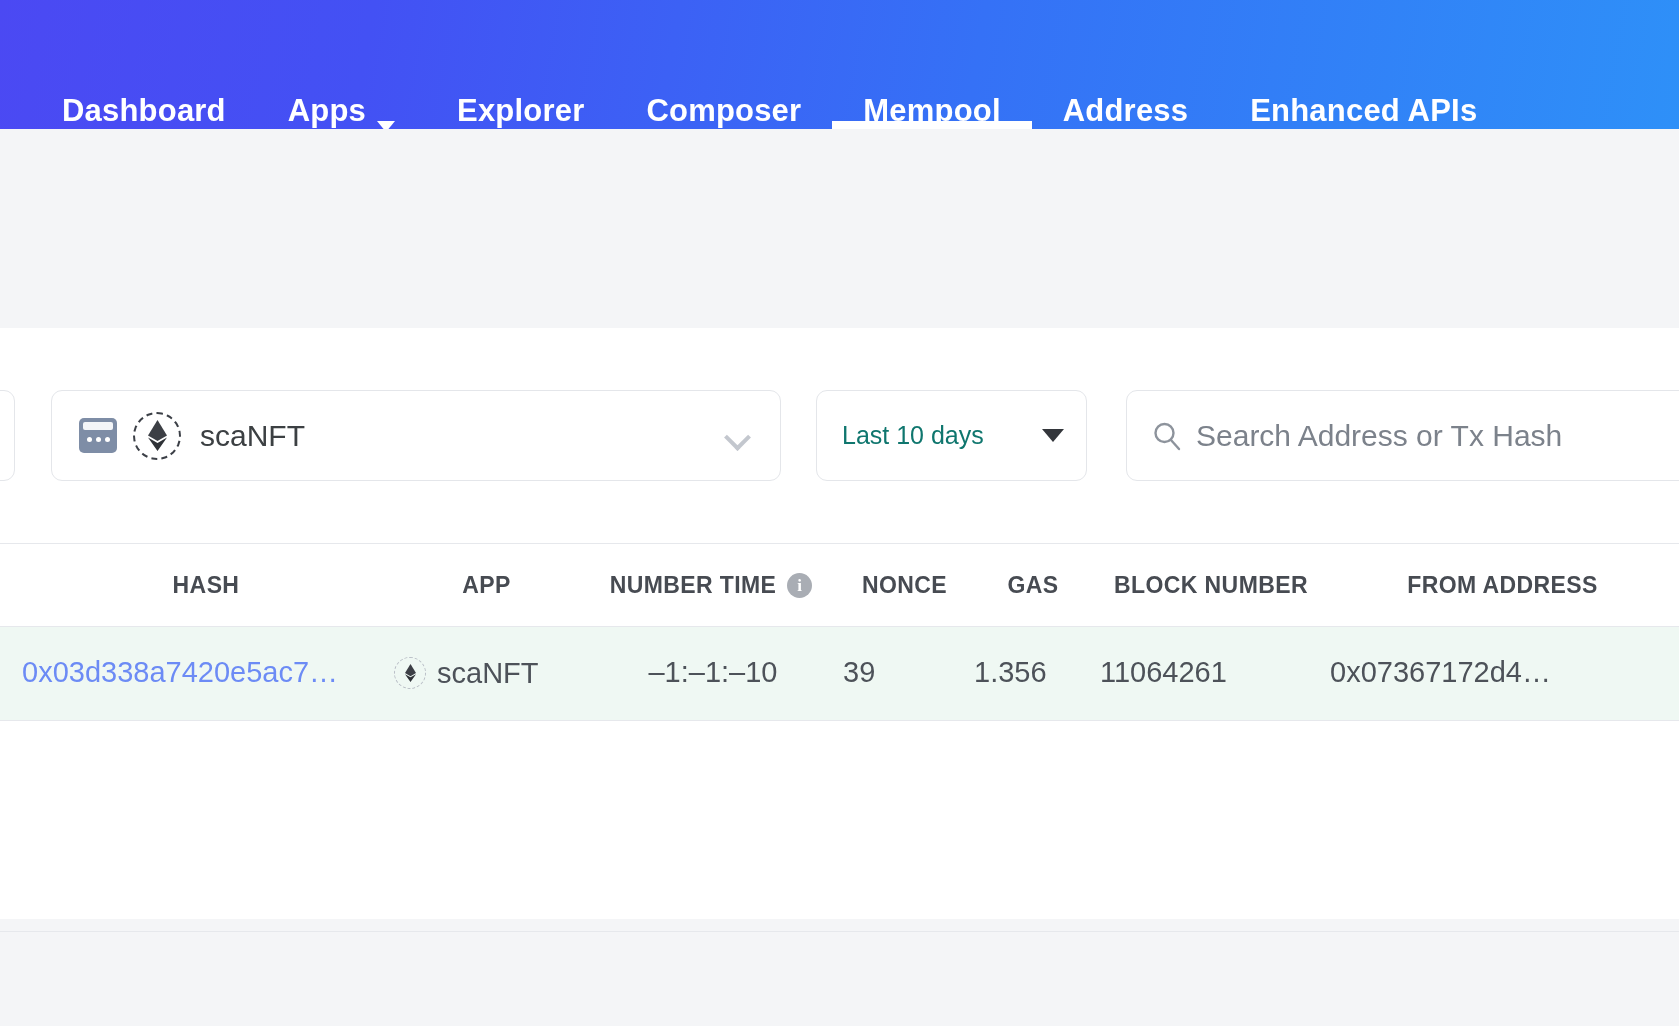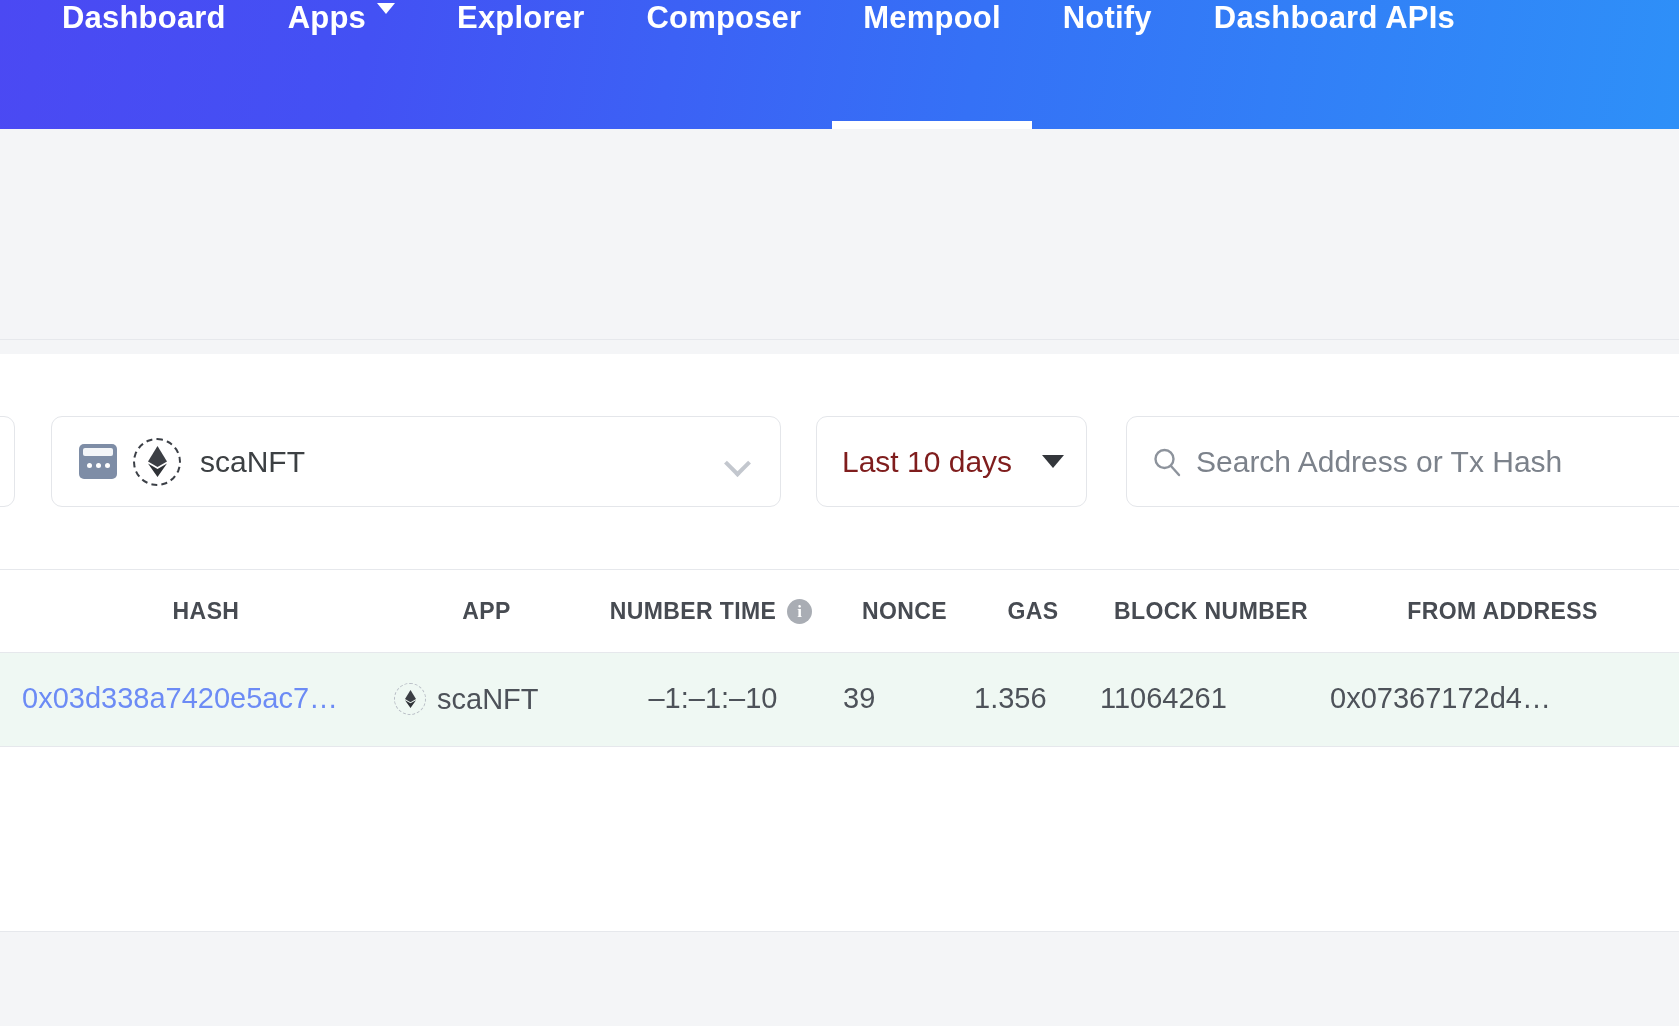--- a/index.html
+++ b/index.html
@@ -33,21 +33,21 @@
   .nav-items {
     display: flex;
     align-items: center;
     height: 100%;
     padding-left: 62px;
   }
   .nav-item {
     position: relative;
     height: 100%;
     display: flex;
-    align-items: flex-start;
+    align-items: flex-end;
     justify-content: center;
     color: #ffffff;
     font-size: 31px;
     font-weight: bold;
     letter-spacing: 0.2px;
     white-space: nowrap;
     cursor: pointer;
     padding: 0 31px;
   }
   .nav-item.first { padding-left: 0; }
@@ -75,21 +75,21 @@
     position: absolute;
     left: 0; top: 129px;
     width: 1679px;
     height: 211px;
     background: #f4f5f7;
     border-bottom: 1px solid #e6e8ec;
   }
 
   .card {
     position: absolute;
-    left: 0; top: 354px;
+    left: 0; top: 328px;
     width: 1679px;
     height: 591px;
     background: #ffffff;
   }
 
   
   .filter-row {
     position: relative;
     height: 215px;
     width: 100%;
@@ -191,22 +191,22 @@
   .date-select {
     left: 816px;
     top: 62px;
     width: 271px;
     height: 91px;
     padding: 0 22px 0 25px;
     cursor: pointer;
     justify-content: space-between;
   }
   .date-label {
-    font-size: 30px;
-    color: #7f1d1d;
+    font-size: 25px;
+    color: #0f766e;
     white-space: nowrap;
   }
   .tri-down {
     width: 0; height: 0;
     border-left: 11px solid transparent;
     border-right: 11px solid transparent;
     border-top: 13px solid #33363b;
     flex: 0 0 auto;
   }
 
@@ -342,25 +342,25 @@
 
       <div class="nav-item">
         <span>Composer</span>
       </div>
 
       <div class="nav-item active">
         <span>Mempool</span>
       </div>
 
       <div class="nav-item">
-        <span>Notify</span>
+        <span>Address</span>
       </div>
 
       <div class="nav-item">
-        <span>Dashboard APIs</span>
+        <span>Enhanced APIs</span>
       </div>
 
     </div>
   </div>
 
   <div class="gray-gap"></div>
 
   <div class="card">
 
     <div class="filter-row">

